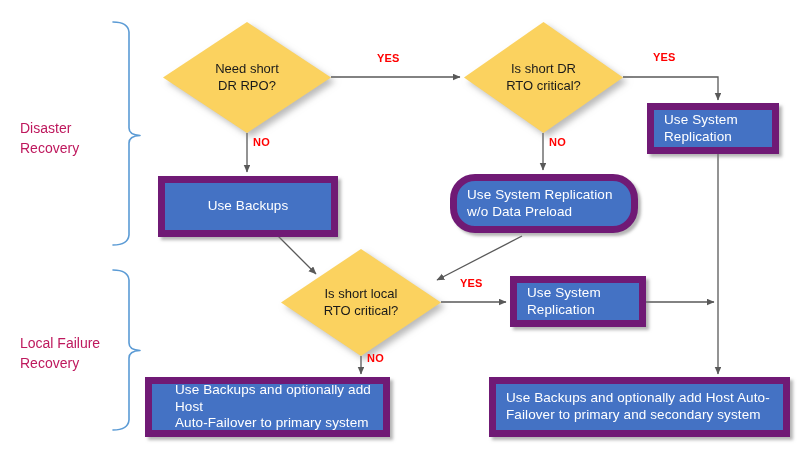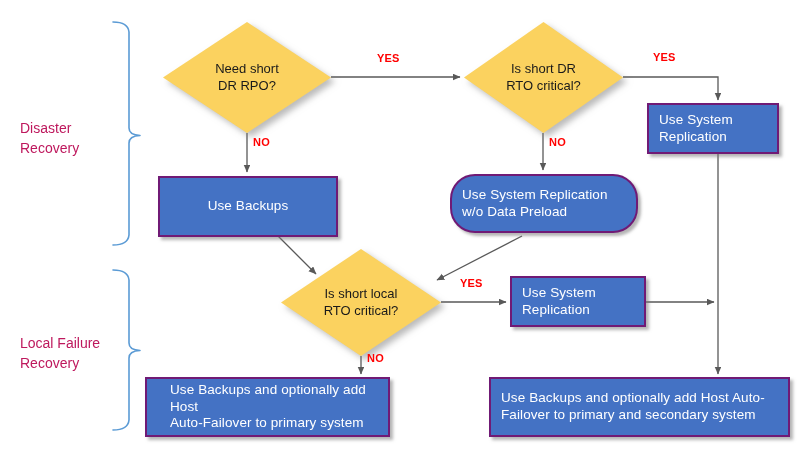--- a/index.html
+++ b/index.html
@@ -11,21 +11,21 @@
   }
   #canvas{position:relative;width:800px;height:450px;}
 
   svg.edges{position:absolute;left:0;top:0;width:800px;height:450px;}
 
   .node{position:absolute;box-sizing:border-box;}
 
   
   .box{
     background:#4472C4;
-    border:2px solid #701a75;
+    border:7px solid #701a75;
     color:#ffffff;
     display:flex;
     align-items:center;
     box-shadow:3px 3px 3px rgba(120,120,120,.55);
     font-size:13.5px;
     line-height:1.25;
     letter-spacing:.1px;
   }
   .box .txt{padding:0 10px;width:100%;}
   .box.center .txt{text-align:center;padding:0 6px;}

